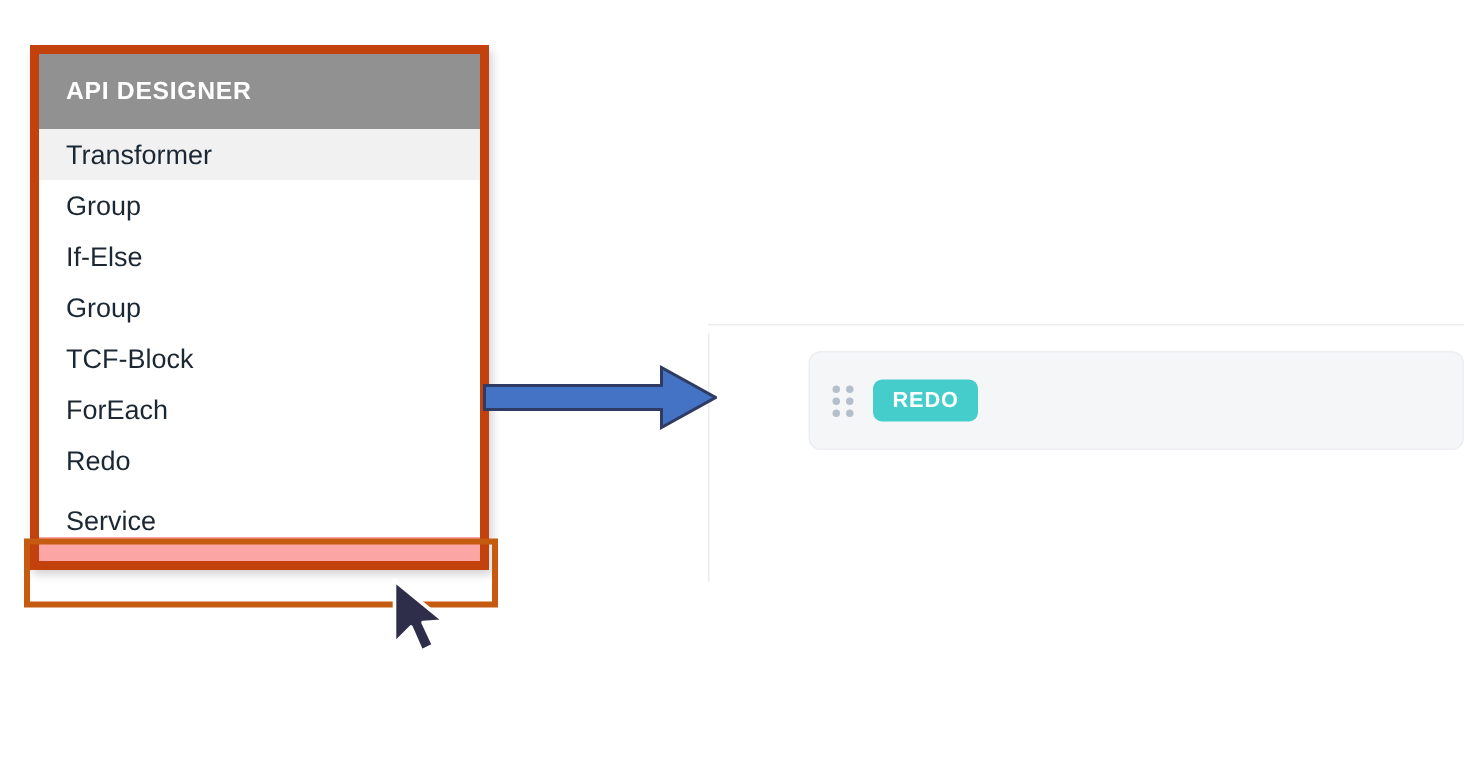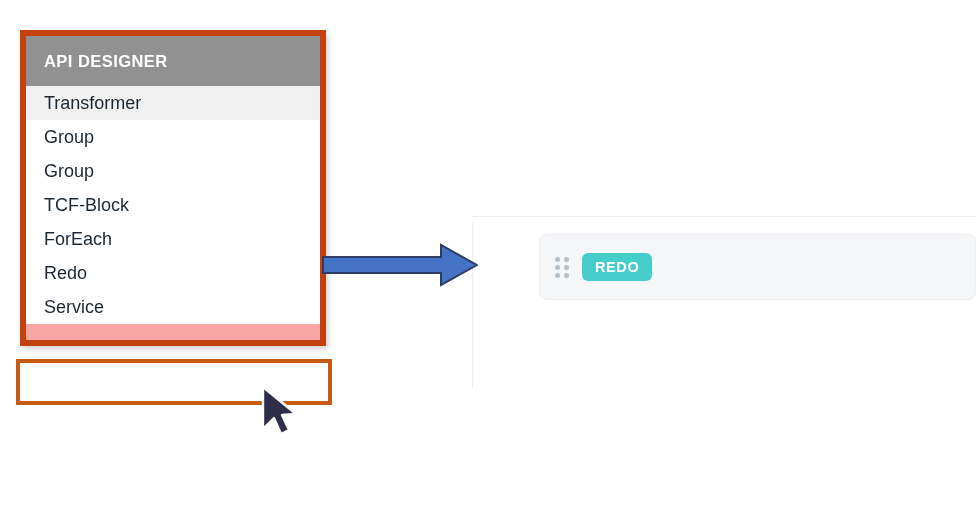--- a/index.html
+++ b/index.html
@@ -131,20 +131,21 @@
     font-size: 18px;
     color: #1b2733;
     cursor: pointer;
     background: #ffffff;
   }
   .palette-item.active {
     background: #f1f1f1;
   }
   .palette-item:last-child {
     margin-bottom: 16px;
+    align-items: flex-end;
   }
 
   
   #redo-highlight {
     position: absolute;
     left: 16px;
     top: 359px;
     width: 316px;
     height: 46px;
     border: 4px solid #c55a11;
@@ -201,20 +202,23 @@
   </div>
 
   <ul id="palette-list">
     <li class="palette-item active">
       <span>Transformer</span>
     </li>
     <li class="palette-item">
       <span>Group</span>
     </li>
     <li class="palette-item">
+      <span>If-Else</span>
+    </li>
+    <li class="palette-item">
       <span>Group</span>
     </li>
     <li class="palette-item">
       <span>TCF-Block</span>
     </li>
     <li class="palette-item">
       <span>ForEach</span>
     </li>
     <li class="palette-item">
       <span>Redo</span>

